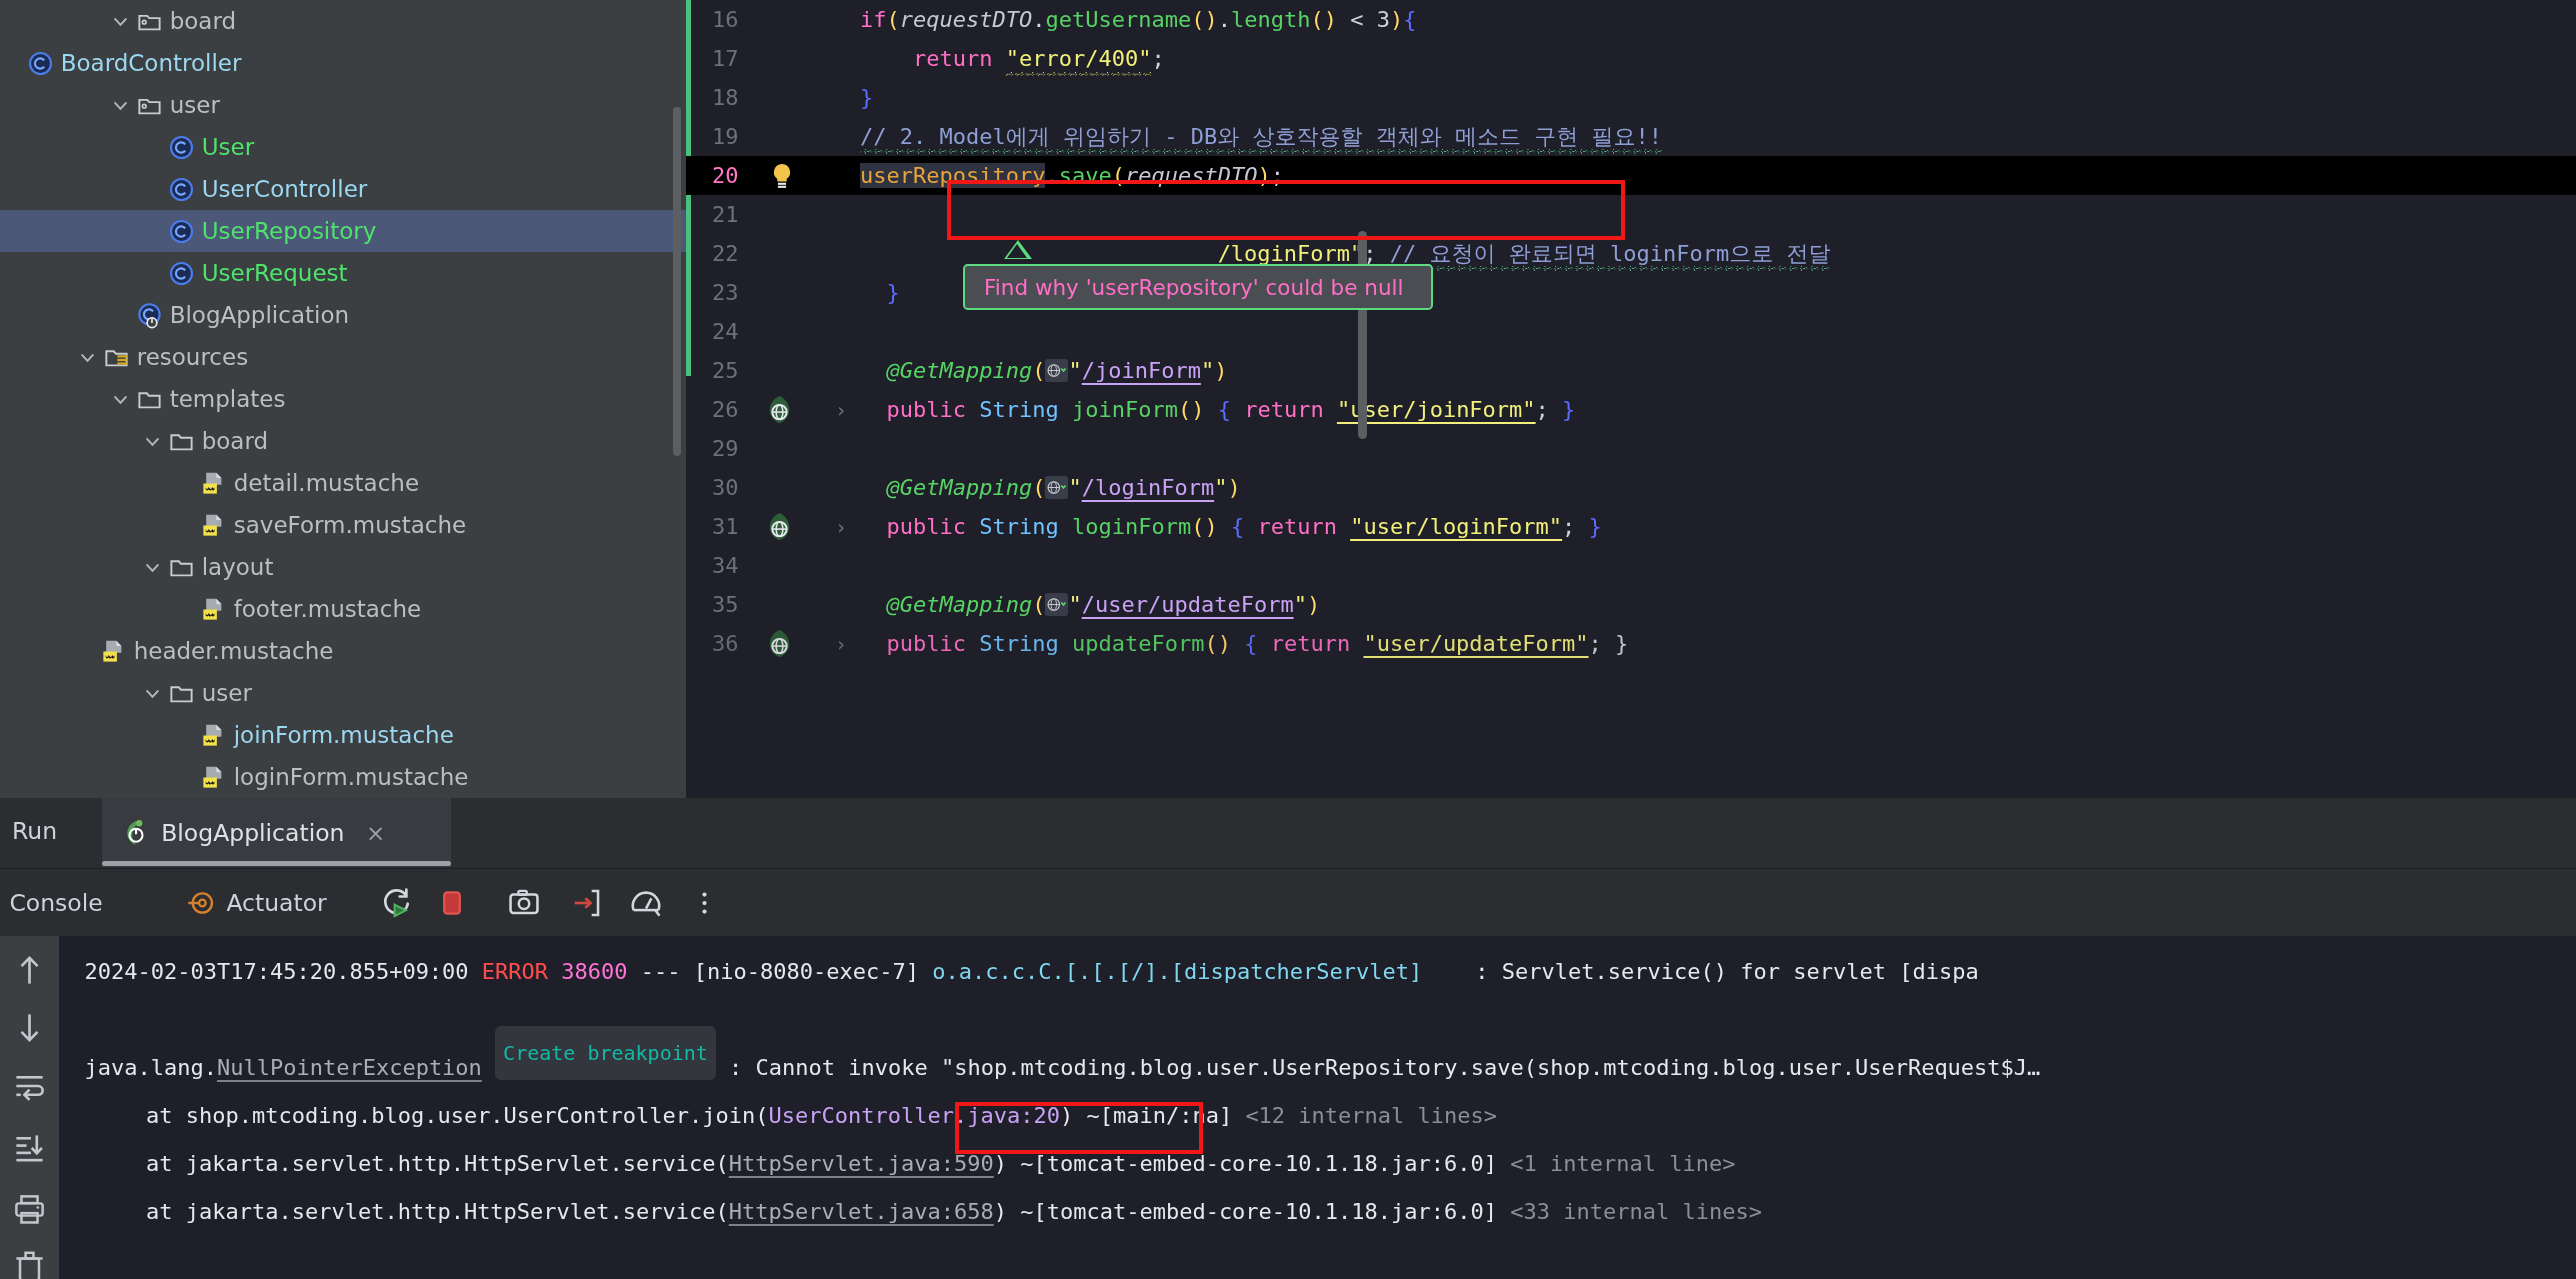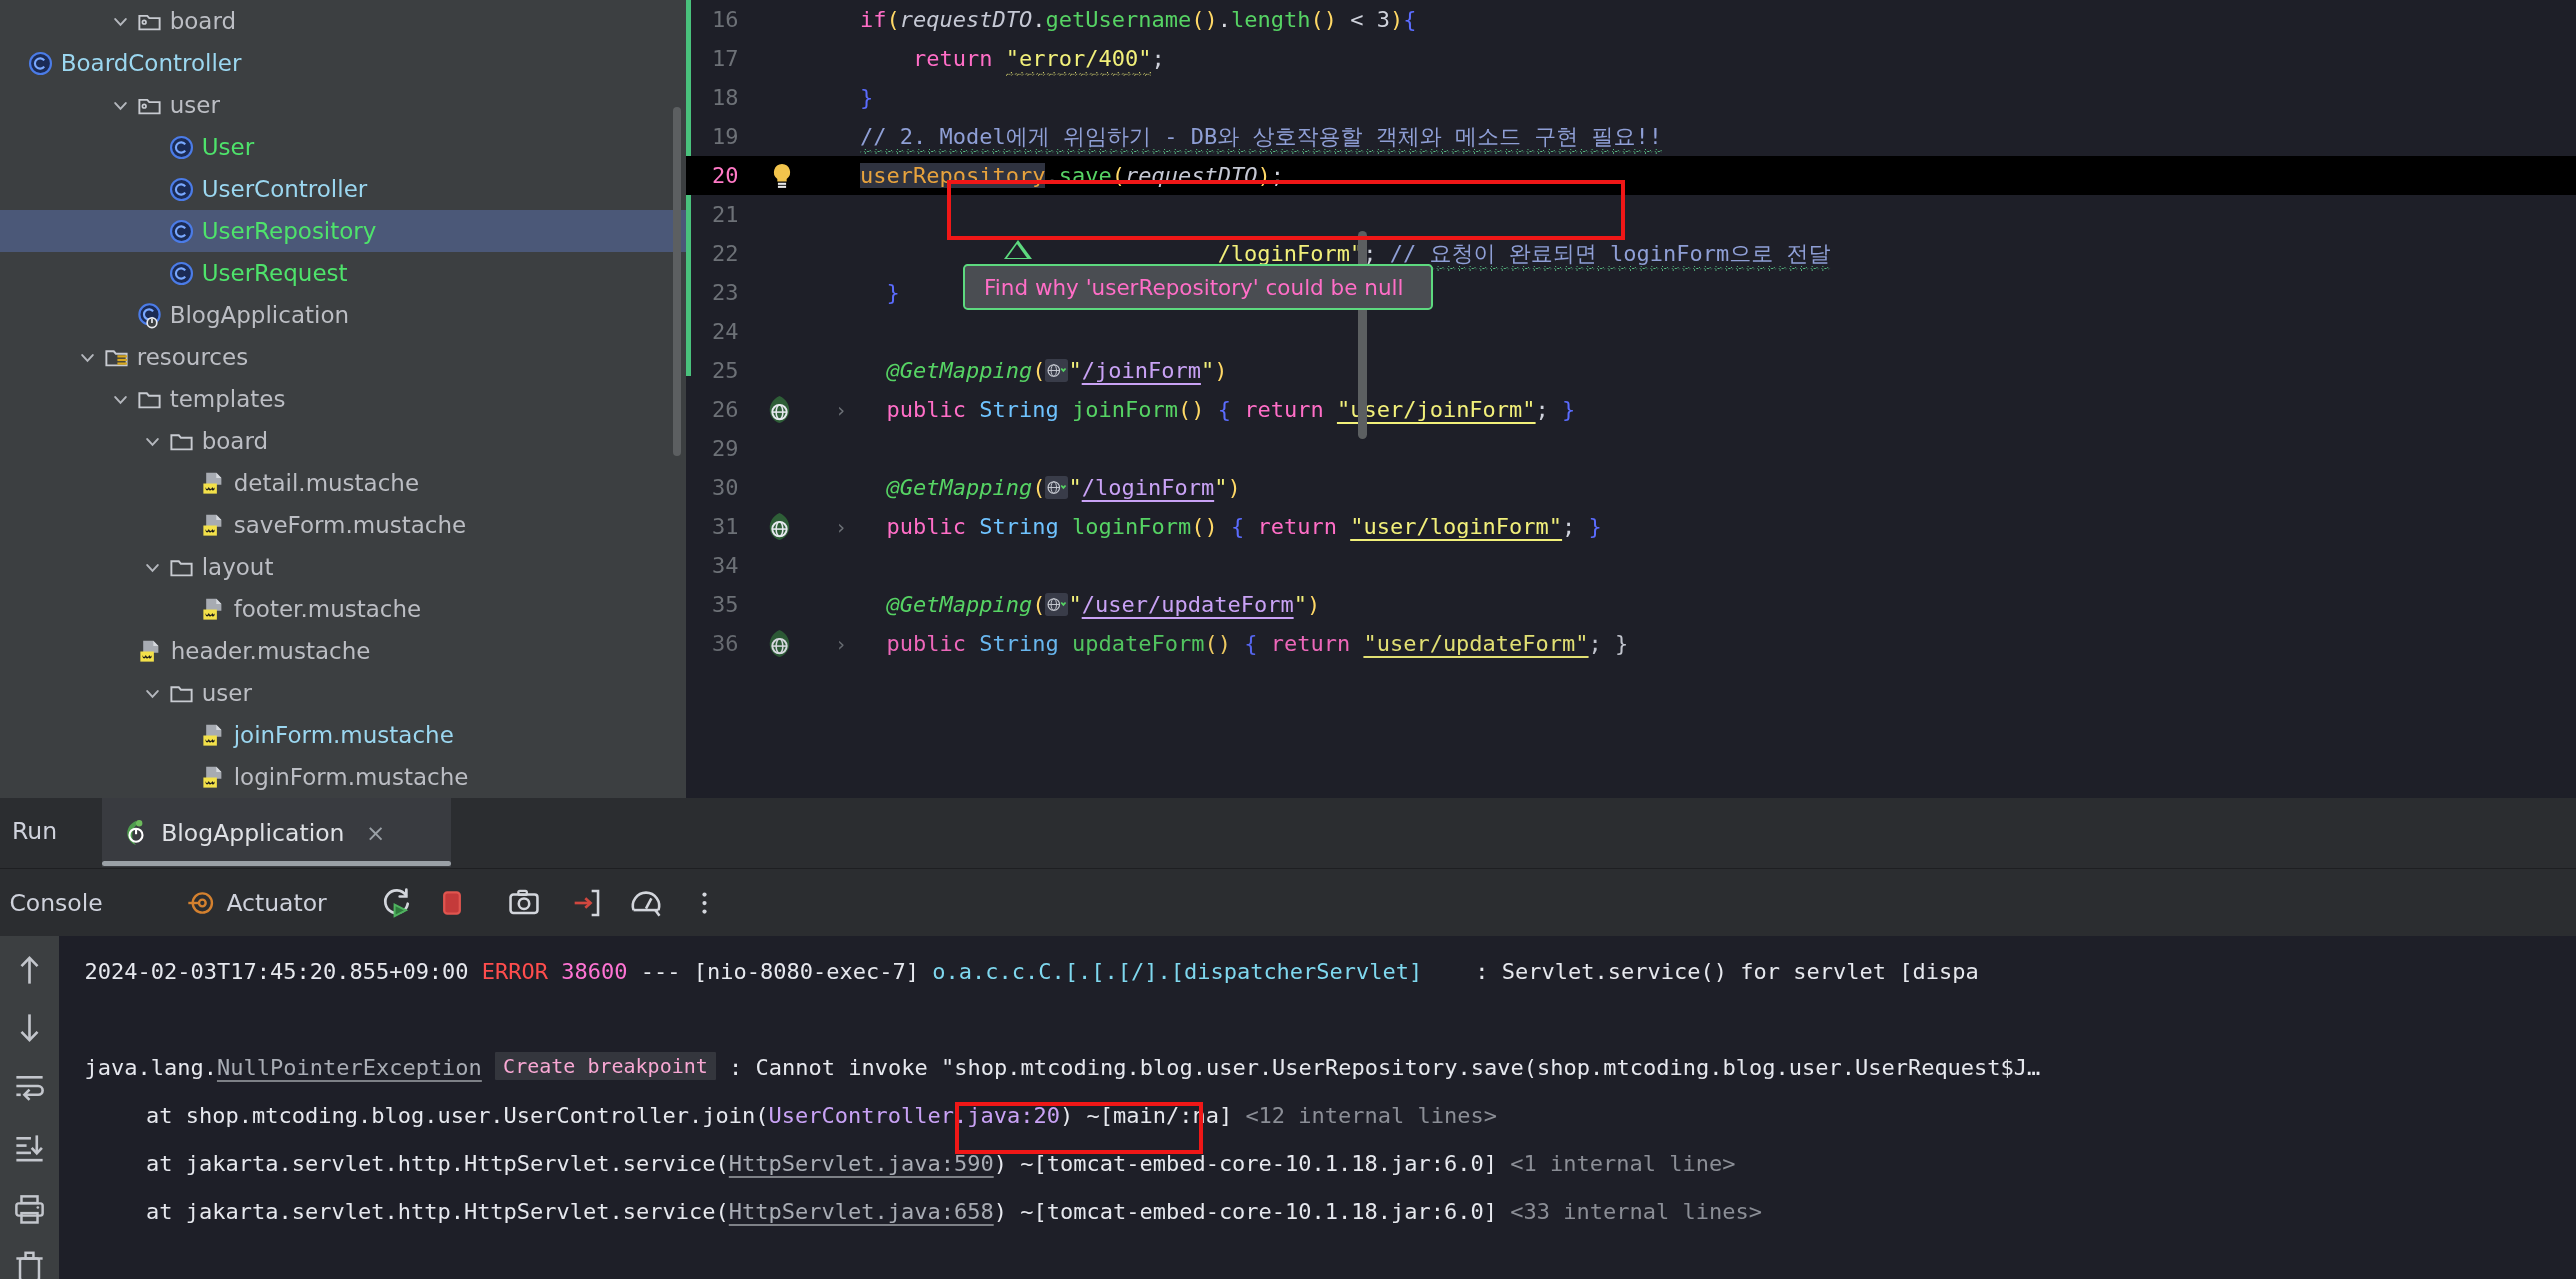--- a/index.html
+++ b/index.html
@@ -180,22 +180,22 @@
     color:#e6e8ee;
   }
   .l-err{color:#ff4d4d;}
   .l-pid{color:#ff74d4;}
   .l-thread{color:#e6e8ee;}
   .l-logger{color:#7fd8ef;}
   .l-grey{color:#8b8e96;}
   .l-link{color:#a9adb5;text-decoration:underline;text-decoration-color:#7e8187;text-underline-offset:4.7px;}
   .l-plink{color:#c9a2f5;text-decoration-color:#c9a2f5;text-underline-offset:4.7px;}
   .cb-chip{
-    display:inline-block;background:#34363d;color:#f9a8d4;border-radius:1px;
-    padding:2px 8px;font-size:20px;
+    display:inline-block;background:#34363d;color:#14b8a6;border-radius:6px;
+    padding:15px 8px;font-size:20px;
   }
 </style>
 </head>
 <body>
 
 <div class="app">
 
   <div class="project-tree">
     <div id="tree-rows">
         <div class="tree-row" style="padding-left:109px">
@@ -342,21 +342,21 @@
         <div class="tree-row" style="padding-left:173px">
           <span class="chev"></span>
           <span class="tree-ico"><svg width="27" height="27" viewBox="0 0 24 24">
               <path d="M5.5 2.5 H14.5 L19 7 V13 H5.5 Z" fill="#a7abb2"></path>
               <path d="M14.5 2.5 V7 H19 Z" fill="#d6d9de"></path>
               <rect x="3" y="12" width="12" height="9" fill="#f3e14a"></rect>
               <path d="M4.6 15 q1.6 3.6 3.2 0 q1.6 3.6 3.2 0 q1.2 3 2.4 0 q-.8 4.8-3.4 2.4 q-1.1 2-2.2 0 q-2.4 2.2-3.2-2.4Z" fill="#1b1b1b"></path>
             </svg></span>
           <span class="tree-label c-grey">footer.mustache</span>
         </div>
-        <div class="tree-row" style="padding-left:110px">
+        <div class="tree-row" style="padding-left:73px">
           <span class="chev"></span>
           <span class="tree-ico"><svg width="27" height="27" viewBox="0 0 24 24">
               <path d="M5.5 2.5 H14.5 L19 7 V13 H5.5 Z" fill="#a7abb2"></path>
               <path d="M14.5 2.5 V7 H19 Z" fill="#d6d9de"></path>
               <rect x="3" y="12" width="12" height="9" fill="#f3e14a"></rect>
               <path d="M4.6 15 q1.6 3.6 3.2 0 q1.6 3.6 3.2 0 q1.2 3 2.4 0 q-.8 4.8-3.4 2.4 q-1.1 2-2.2 0 q-2.4 2.2-3.2-2.4Z" fill="#1b1b1b"></path>
             </svg></span>
           <span class="tree-label c-grey">header.mustache</span>
         </div>
         <div class="tree-row" style="padding-left:141px">

